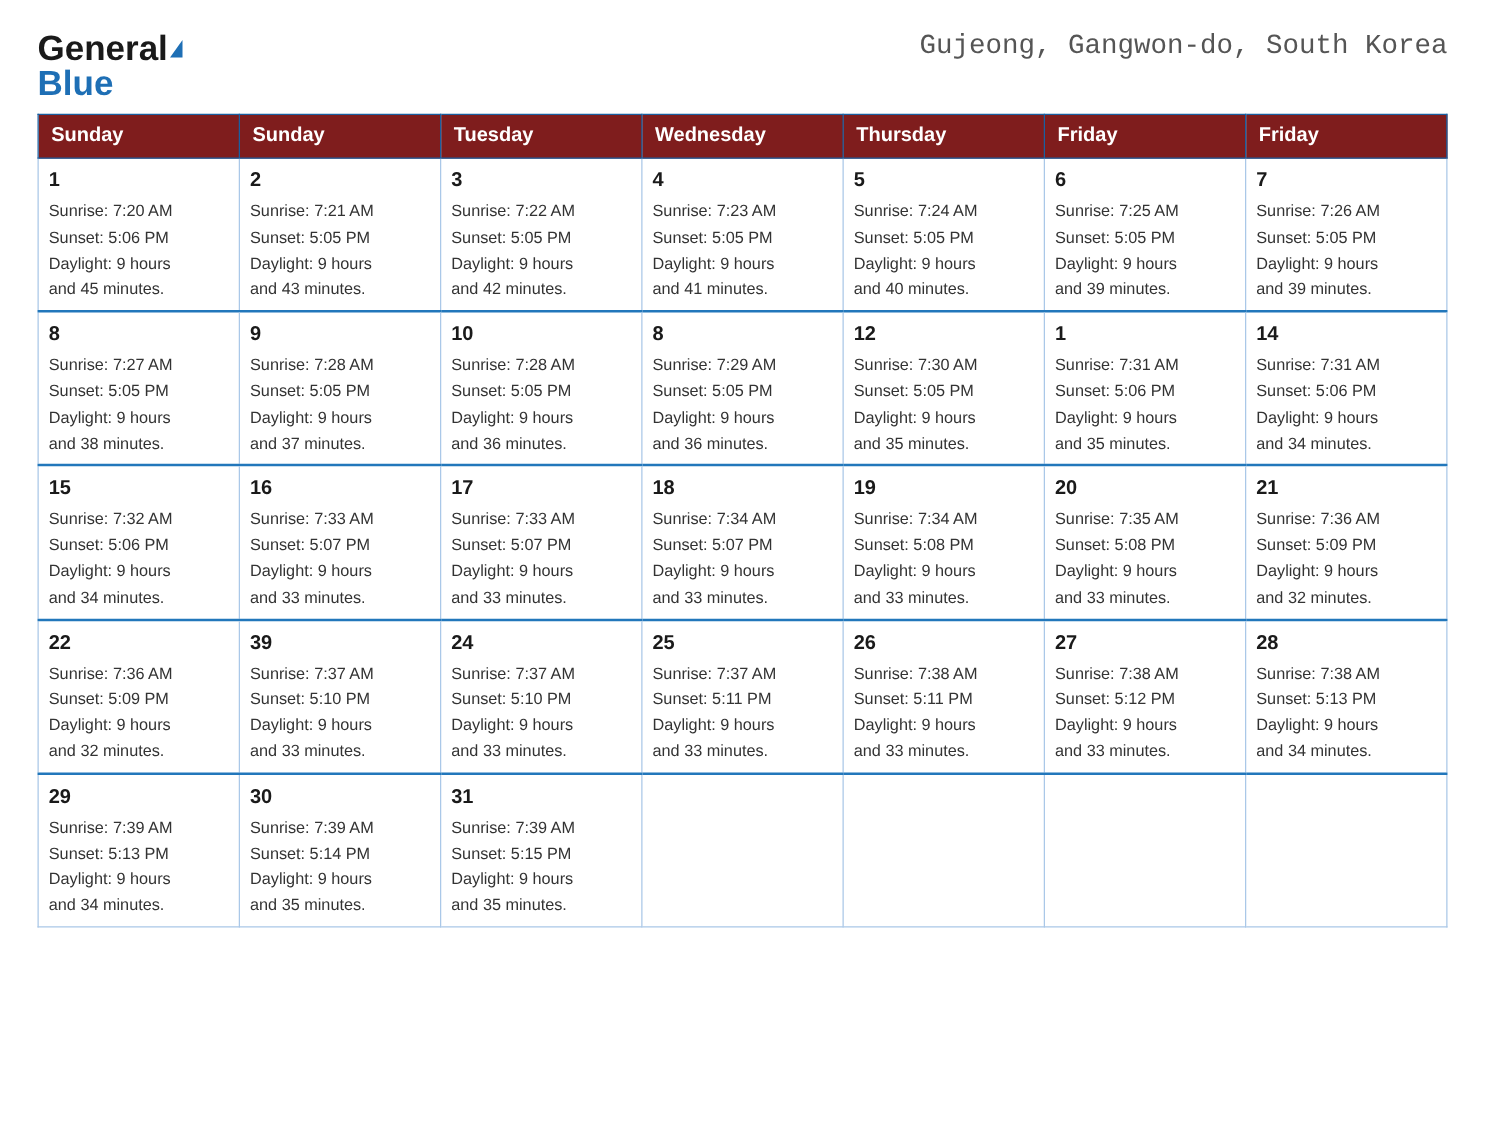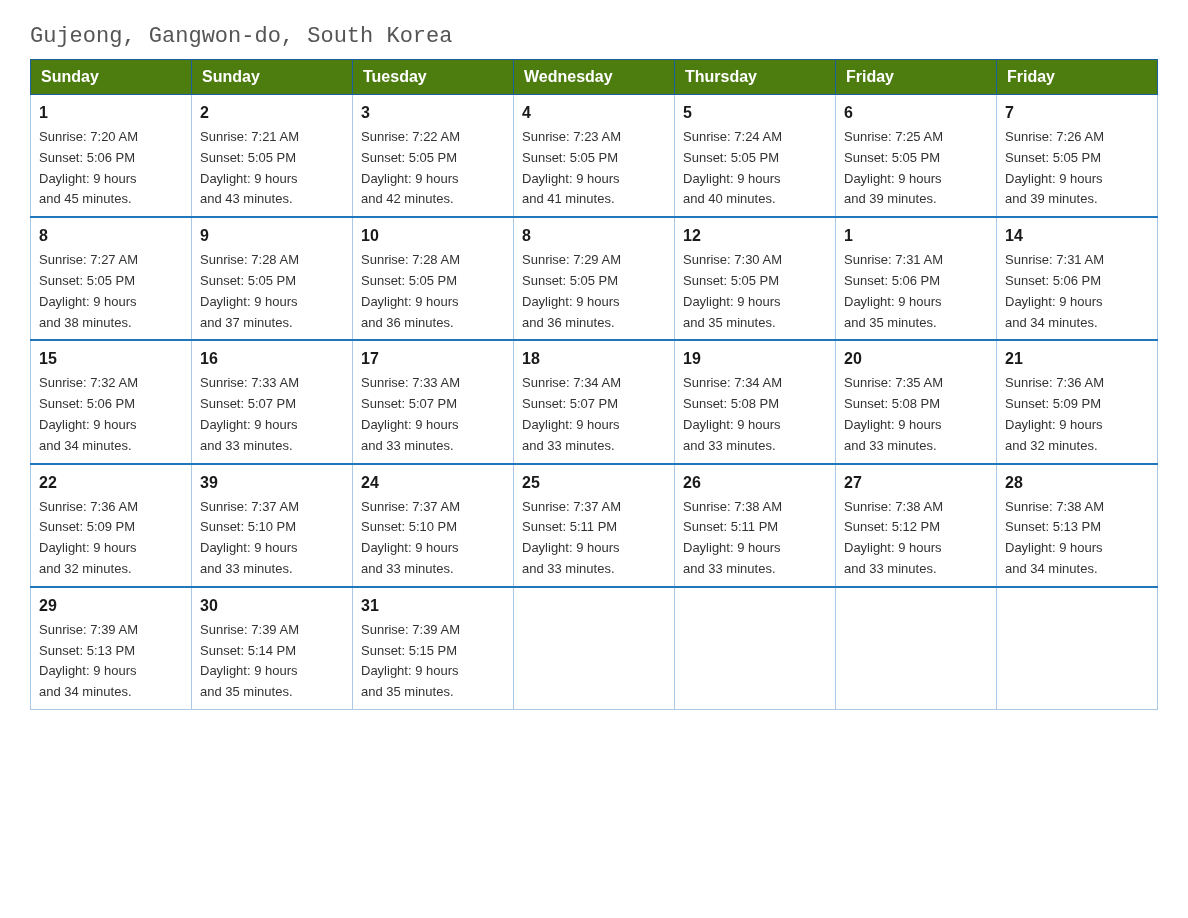--- a/index.html
+++ b/index.html
@@ -62,21 +62,21 @@
       color: #555;
       margin-top: 4px;
       font-family: Liberation Mono, monospace;
     }
     .calendar {
       width: 100%;
       border-collapse: collapse;
       margin-top: 10px;
     }
     .calendar th {
-      background-color: #4d7c0f;
+      background-color: #7f1d1d;
       color: #fff;
       font-size: 16px;
       font-weight: bold;
       padding: 8px 10px;
       text-align: left;
       border: 1px solid #1a5fa0;
     }
     .calendar td {
       border: 1px solid #aac8e8;
       vertical-align: top;
@@ -104,20 +104,27 @@
       background: #f9f9f9;
     }
     .row-divider td {
       border-top: 2px solid #2277bb;
     }
   </style>
 </head>
 <body>
 
 <div class="header">
+  <div class="logo">
+    <div class="logo-row">
+      <span class="logo-text-general">General</span>
+      <span class="logo-icon"></span>
+    </div>
+    <span class="logo-text-blue">Blue</span>
+  </div>
   <div class="title-area">
     <div class="location">Gujeong, Gangwon-do, South Korea</div>
   </div>
 </div>
 
 <table class="calendar">
   <thead>
     <tr>
       <th>Sunday</th>
       <th>Sunday</th>

